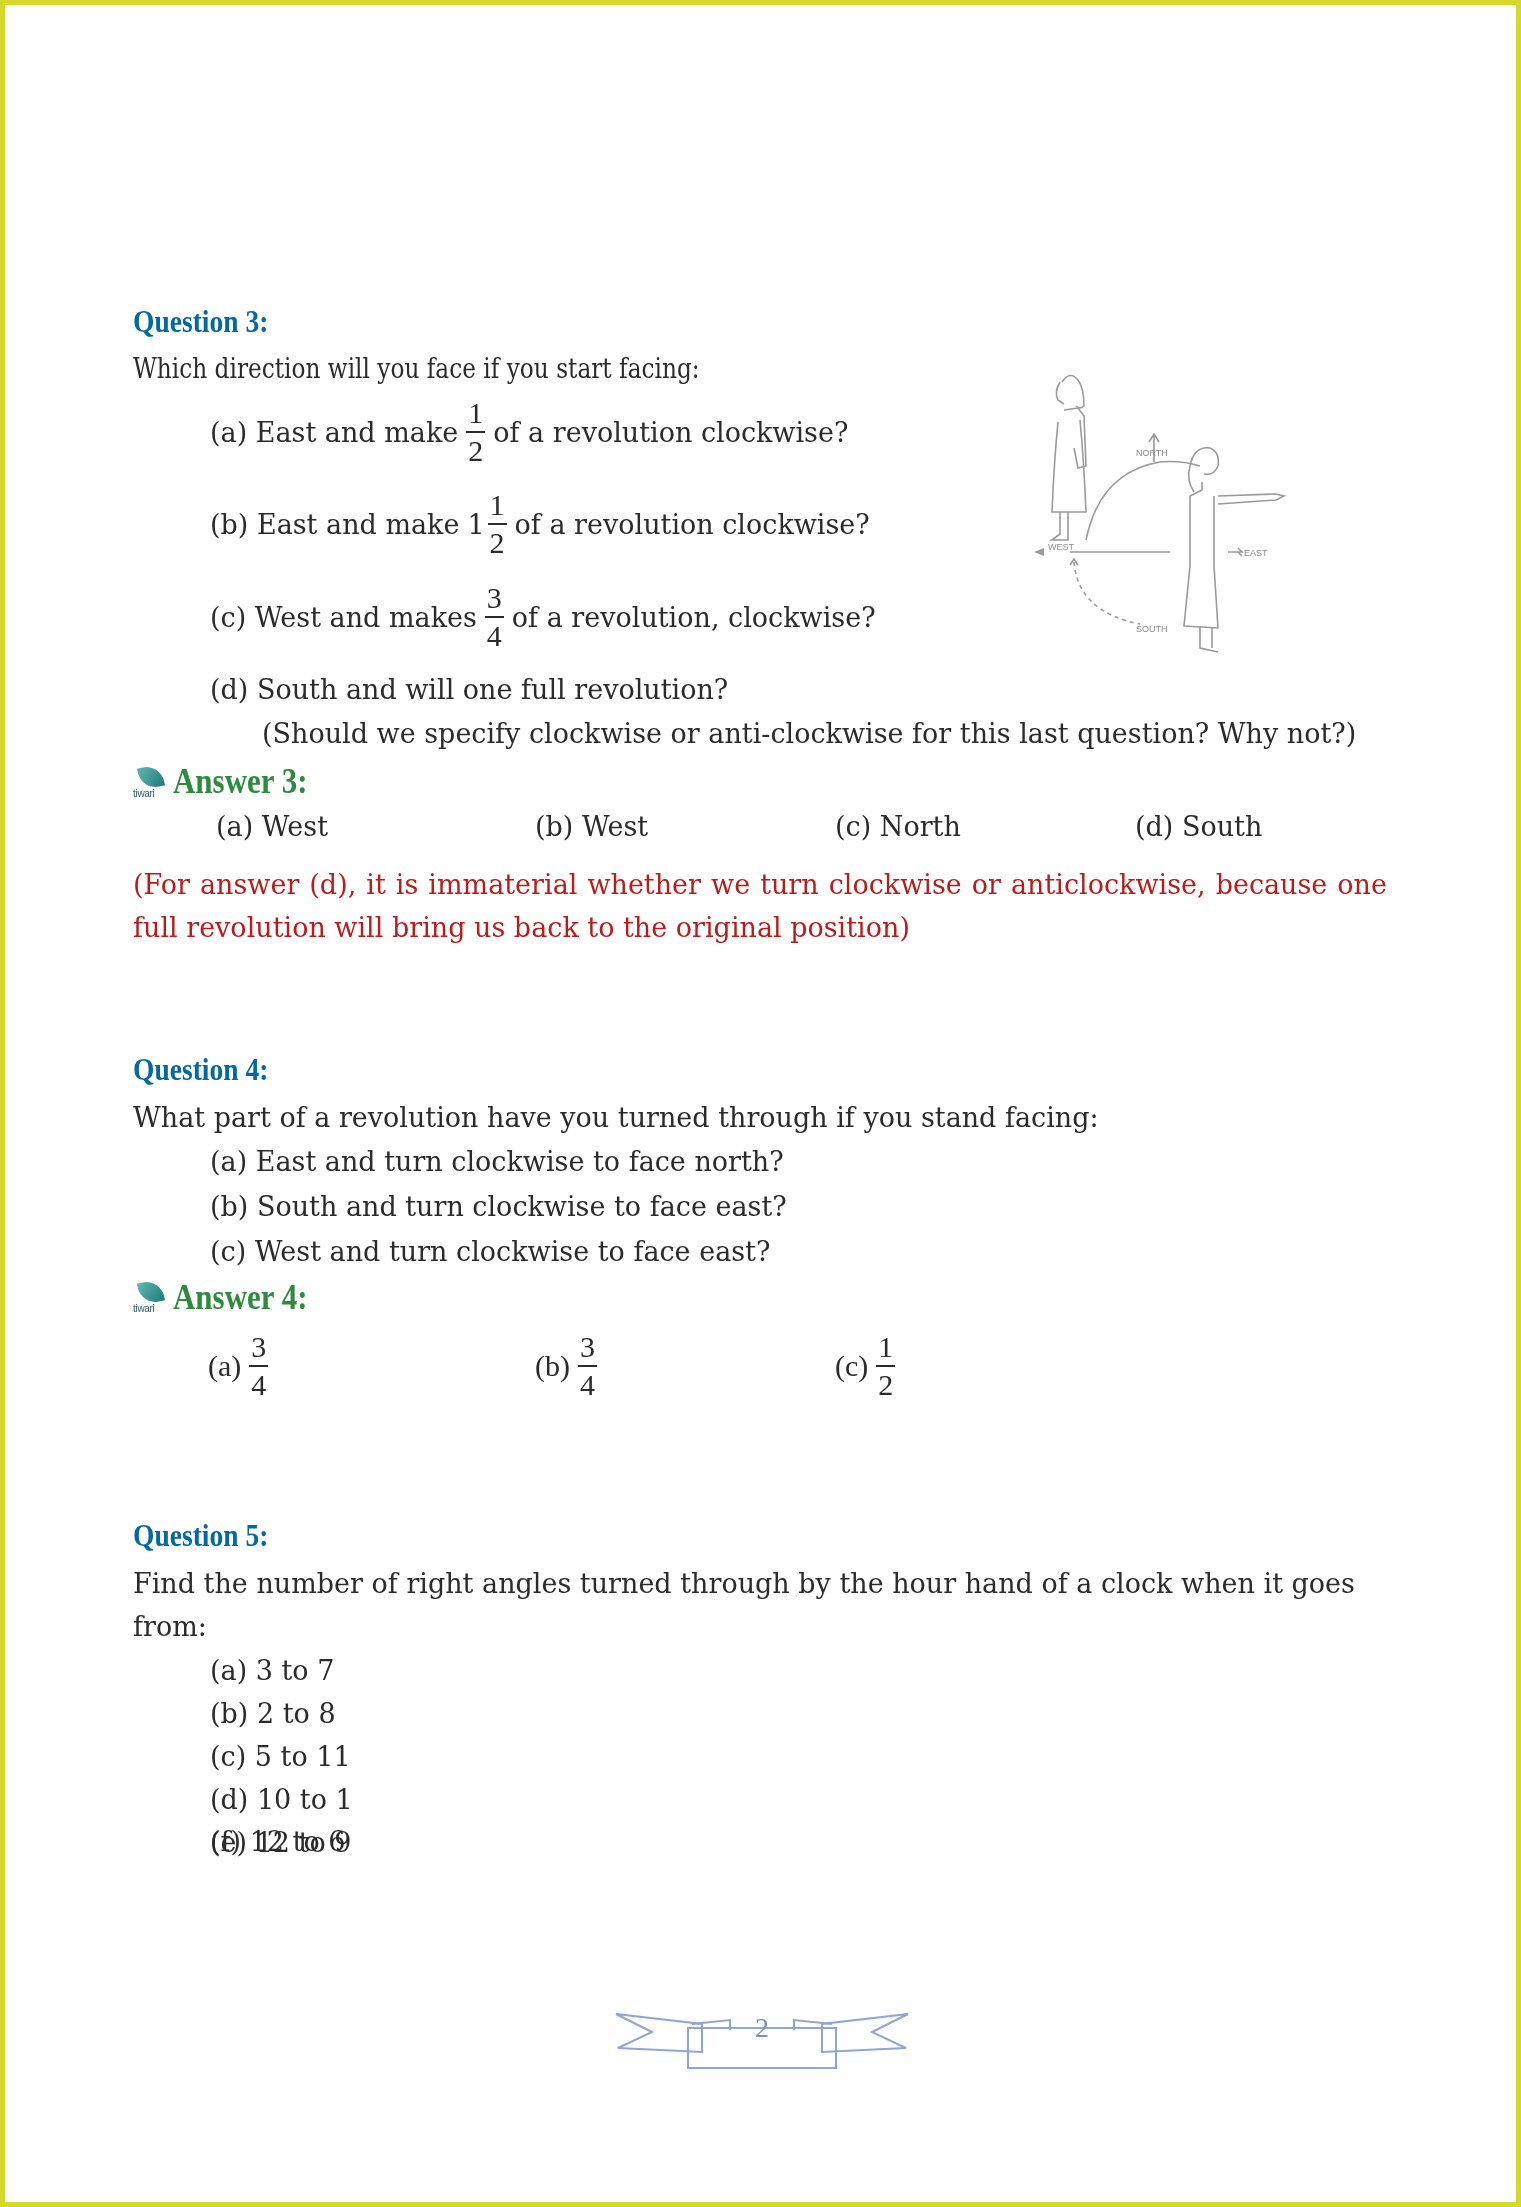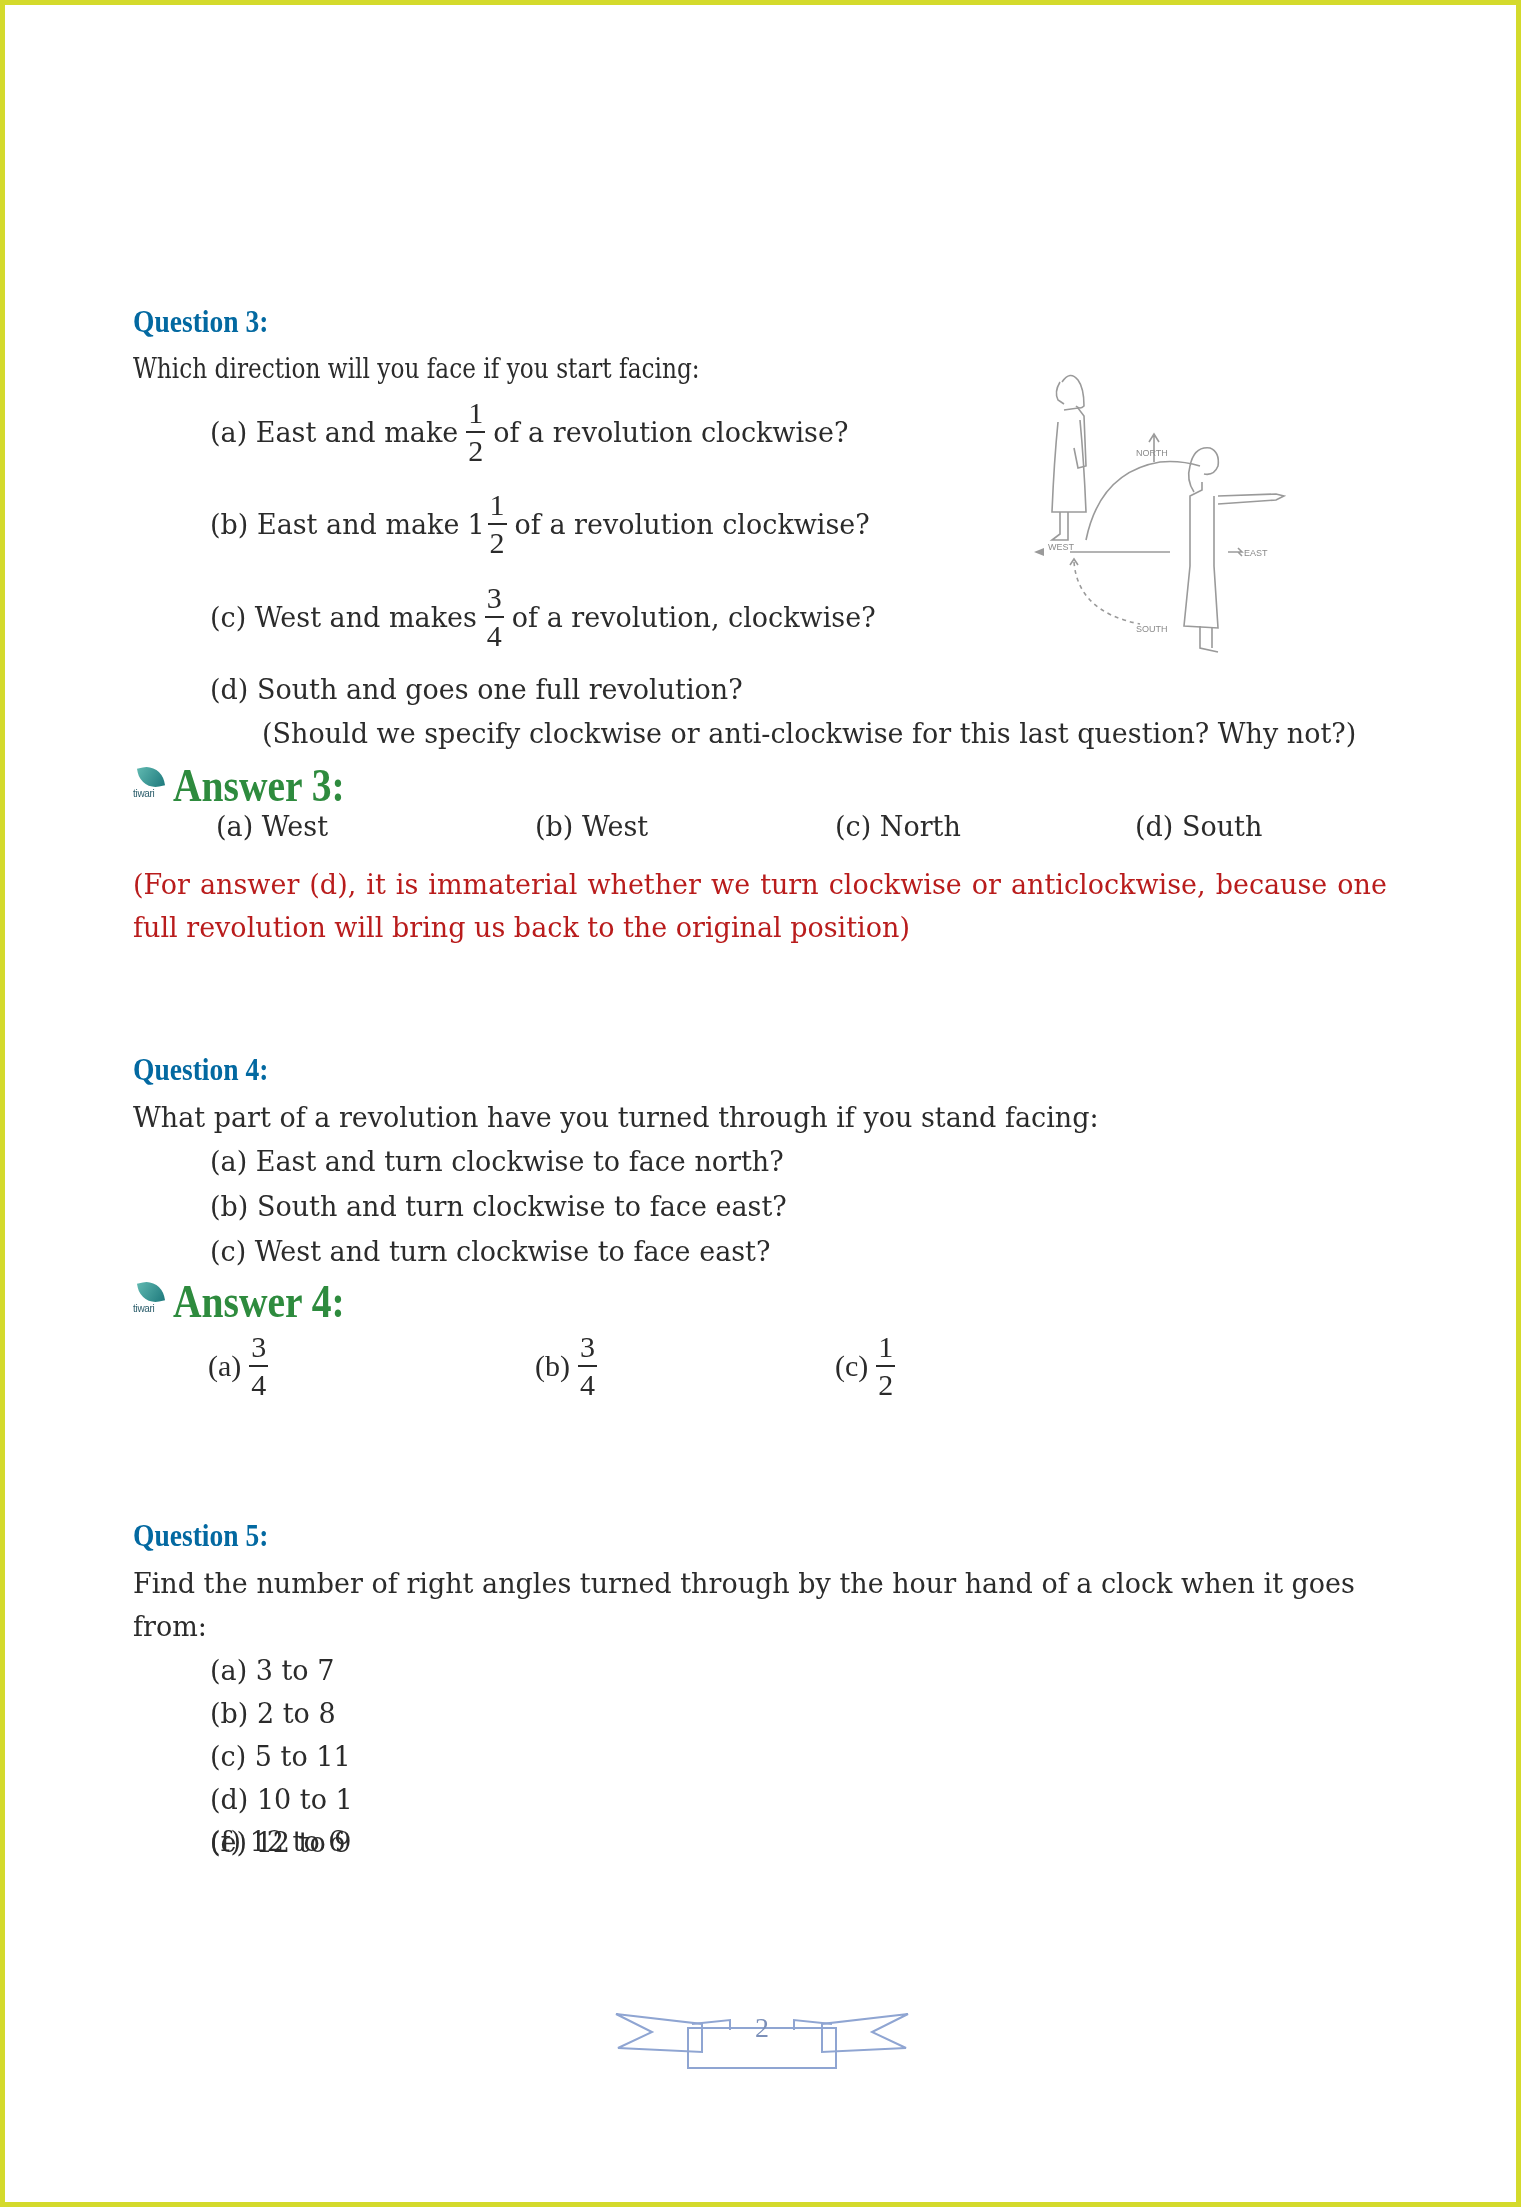--- a/index.html
+++ b/index.html
@@ -13,21 +13,21 @@
     font-family: "DejaVu Serif", "Liberation Serif", serif;
     font-size: 27px; color: #2b2b2b; line-height: 1;
     transform-origin: left top;
   }
   .qhead {
     font-family: "Liberation Serif", serif; font-weight: bold;
     font-size: 32px; color: #0369a1; line-height: 1;
   }
   .ahead {
     font-family: "Liberation Serif", serif; font-weight: bold;
-    font-size: 46px; color: #2e8b3e; line-height: 1;
+    font-size: 36px; color: #2e8b3e; line-height: 1;
   }
   .condensed { transform: scaleX(0.86); transform-origin: left center; display: inline-block; }
   .frac {
     display: inline-flex; flex-direction: column; align-items: center;
     vertical-align: middle; font-family: "Liberation Serif", serif;
     font-size: 30px; line-height: 1; margin: 0 8px; color: #2b2b2b;
   }
   .frac .num { padding: 0 2px 3px 2px; border-bottom: 2px solid #2b2b2b; }
   .frac .den { padding-top: 3px; }
   .answer-label { font-family: "Liberation Serif", serif; font-size: 30px; color: #2b2b2b; vertical-align: middle; }
@@ -88,21 +88,21 @@
 <div class="abs body-text" style="left:210px; top:583px; display:flex; align-items:center;">
   <span>(c) West and makes</span>
   <span class="frac">
     <span class="num">3</span>
     <span class="den">4</span>
   </span>
   <span>of a revolution, clockwise?</span>
 </div>
 
 <div class="abs body-text" style="left:210px; top:676px;">
-  <span>(d) South and goes one full revolution?</span>
+  <span>(d) South and will one full revolution?</span>
 </div>
 <div class="abs body-text" style="left:262px; top:720px;">
   <span>(Should we specify clockwise or anti-clockwise for this last question? Why not?)</span>
 </div>
 
 <div class="illustration">
   <svg width="260" height="300" viewBox="0 0 260 300">
     <g fill="none" stroke="#9a9a9a" stroke-width="1.6">
 
       <path d="M32 20 q8 -12 16 -2 q6 8 6 26 q-4 4 -8 0"></path>

